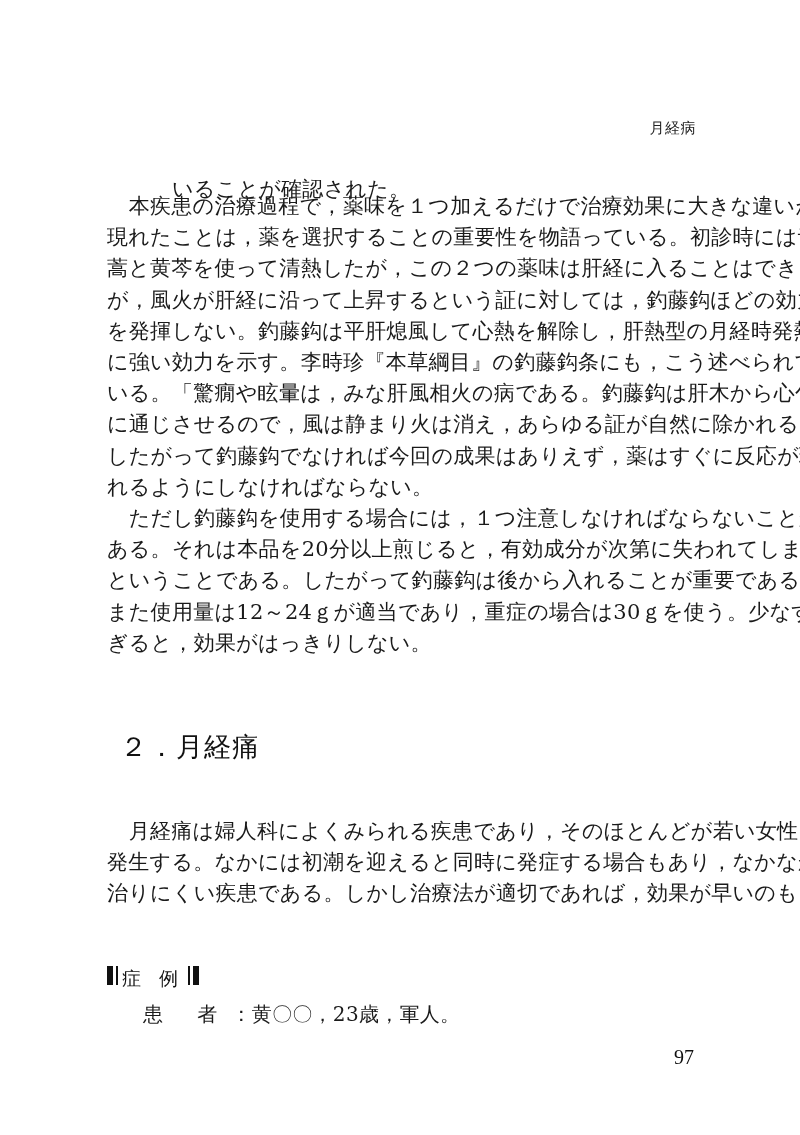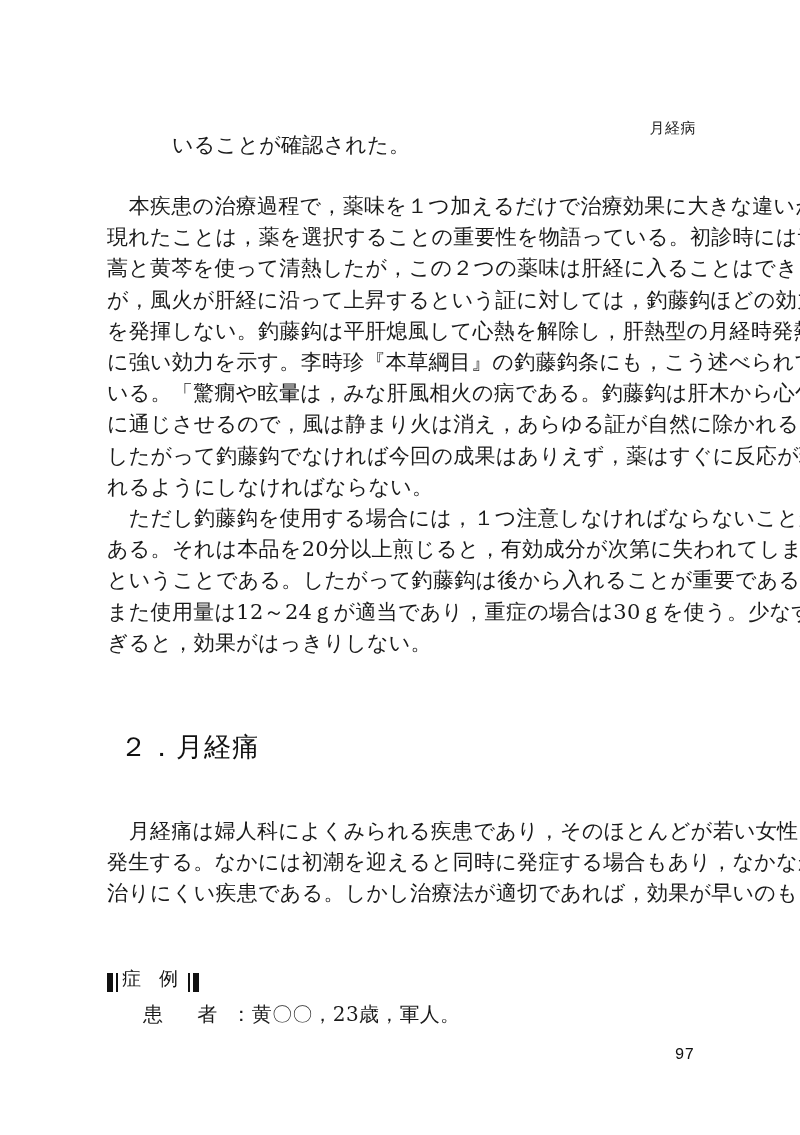--- a/index.html
+++ b/index.html
@@ -4,33 +4,33 @@
 <style>
   html, body { margin: 0; padding: 0; background: #ffffff; }
   body { width: 800px; height: 1135px; position: relative; overflow: hidden;
          font-family: "DejaVu Serif", "Liberation Serif", serif; color: #1a1a1a; }
   .running-head { position: absolute; top: 92px; right: 104px; font-family: "DejaVu Sans", "Liberation Sans", sans-serif;
                   font-size: 15px; color: #222; letter-spacing: 0.5px; margin-top: 27px; }
   .body-block { position: absolute; left: 107px; width: 588px; font-size: 21px; line-height: 31.2px;
                 letter-spacing: 0.3px; }
   .line { white-space: nowrap; display: block; height: 31.2px; }
   .indent { padding-left: 21.7px; }
-  .cont { padding-left: 65px; }
+  .cont { padding-left: 65px; margin-top: 44px; }
   .section-title { position: absolute; left: 120px; top: 729px; font-family: "DejaVu Sans", "Liberation Sans", sans-serif;
                    font-size: 27px; letter-spacing: 1px; color: #111; }
   .case-head { position: absolute; left: 107px; top: 966px; font-family: "DejaVu Sans", "Liberation Sans", sans-serif;
-               font-size: 19px; display: flex; align-items: flex-end; color: #111; }
+               font-size: 19px; display: flex; align-items: flex-start; color: #111; }
   .bar-thick { display: inline-block; width: 6px; height: 19px; background: #111; }
   .bar-thin { display: inline-block; width: 2px; height: 19px; background: #111; margin: 0 4px 0 3px; }
   .bar-thin.r { margin: 0 3px 0 4px; }
   .case-label { letter-spacing: 6px; }
   .patient { position: absolute; left: 107px; top: 1001px; font-size: 20px; letter-spacing: 0.3px; margin-left: 36px; }
   .patient .lbl { letter-spacing: 14px; }
-  .page-number { position: absolute; top: 1046px; right: 106px; font-family: Liberation Mono, monospace;
-                 font-size: 16px; color: #111; }
+  .page-number { position: absolute; top: 1046px; right: 106px; font-family: Liberation Serif, serif;
+                 font-size: 20px; color: #111; }
 </style>
 </head>
 <body>
 
 <div class="running-head">月経病</div>
 
 <div class="body-block" style="top:130px;">
   <span class="line cont">いることが確認された。</span>
 </div>
 

